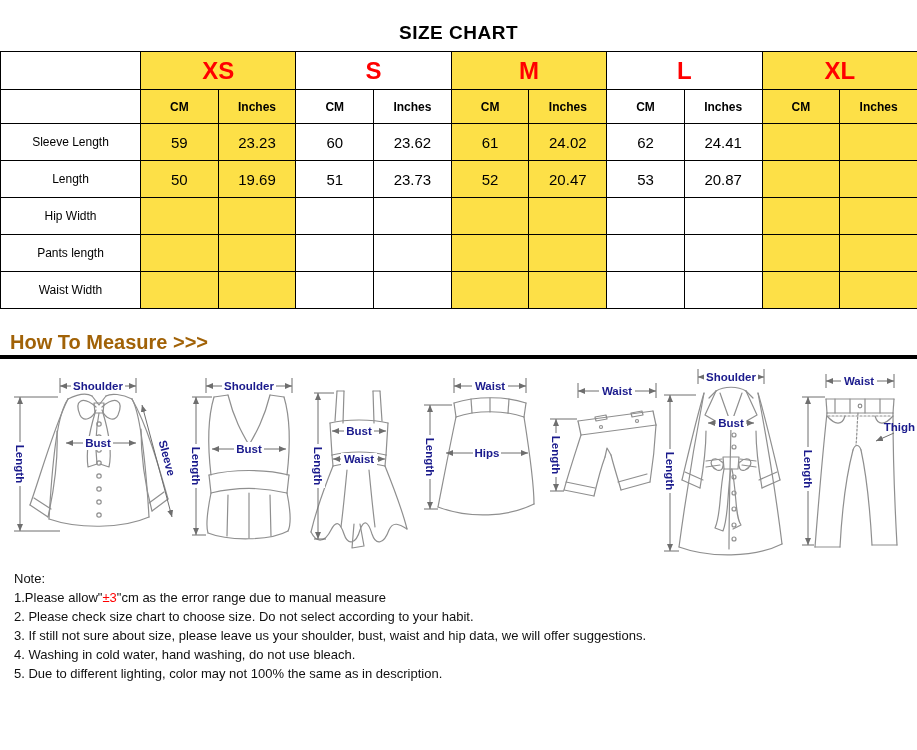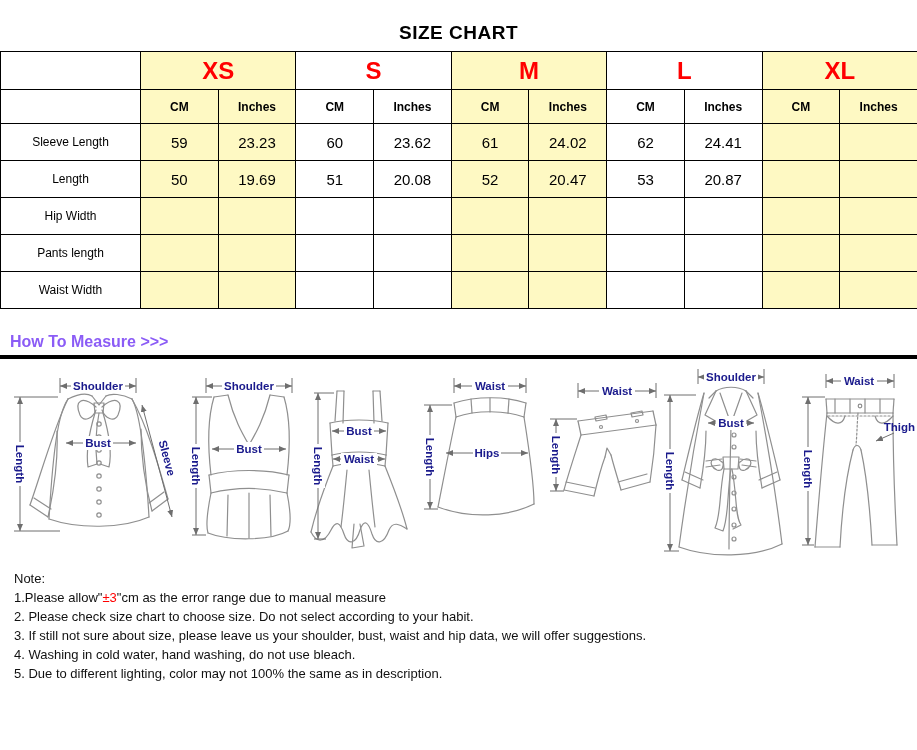--- a/index.html
+++ b/index.html
@@ -12,30 +12,30 @@
     text-align:center; font-size:19px; font-weight:bold;
     padding-top:21px; line-height:23px; letter-spacing:.5px;
   }
   table.size {
     border-collapse:collapse; table-layout:fixed; width:917px; margin-top:7px;
   }
   table.size td {
     border:1px solid #000; text-align:center; vertical-align:middle;
     padding:0; overflow:hidden; background:#fff;
   }
-  table.size td.g { background:#fef9c3;text-align:center; }
+  table.size td.g { background:#fde047;text-align:center; }
   tr.r-size  { height:38px; }
   tr.r-units { height:34px; }
   tr.r-data  { height:37px; }
   td.sz   { font-size:24px; font-weight:bold; color:#FF0000; }
   td.unit { font-size:12px; font-weight:bold; }
   td.lbl  { font-size:12px; }
   td.val  { font-size:15px; }
   .htm-heading {
-    color:#8b5cf6; font-weight:bold; font-size:16px;
+    color:#a16207; font-weight:bold; font-size:20px;
     margin:23px 0 0 10px; line-height:20px;
   }
   .rule {
     margin-top:3px; height:2px; background:#fff;
     border-top:3px solid #000; border-bottom:1px solid #000;
   }
   .figures { display:block; }
   .garm { fill:none; stroke:#8f8f8f; stroke-width:1.2; stroke-linecap:round; stroke-linejoin:round; }
   .dim   { stroke:#6e6e6e; stroke-width:1; fill:none; }
   .dash  { stroke-dasharray:2,2; }
@@ -101,21 +101,21 @@
     <td class="val">62</td>
     <td class="val">24.41</td>
     <td class="val g"></td>
     <td class="val g"></td>
   </tr>
   <tr class="r-data">
     <td class="lbl">Length</td>
     <td class="val g">50</td>
     <td class="val g">19.69</td>
     <td class="val">51</td>
-    <td class="val">20.08</td>
+    <td class="val">23.73</td>
     <td class="val g">52</td>
     <td class="val g">20.47</td>
     <td class="val">53</td>
     <td class="val">20.87</td>
     <td class="val g"></td>
     <td class="val g"></td>
   </tr>
   <tr class="r-data">
     <td class="lbl">Hip Width</td>
     <td class="val g"></td>

